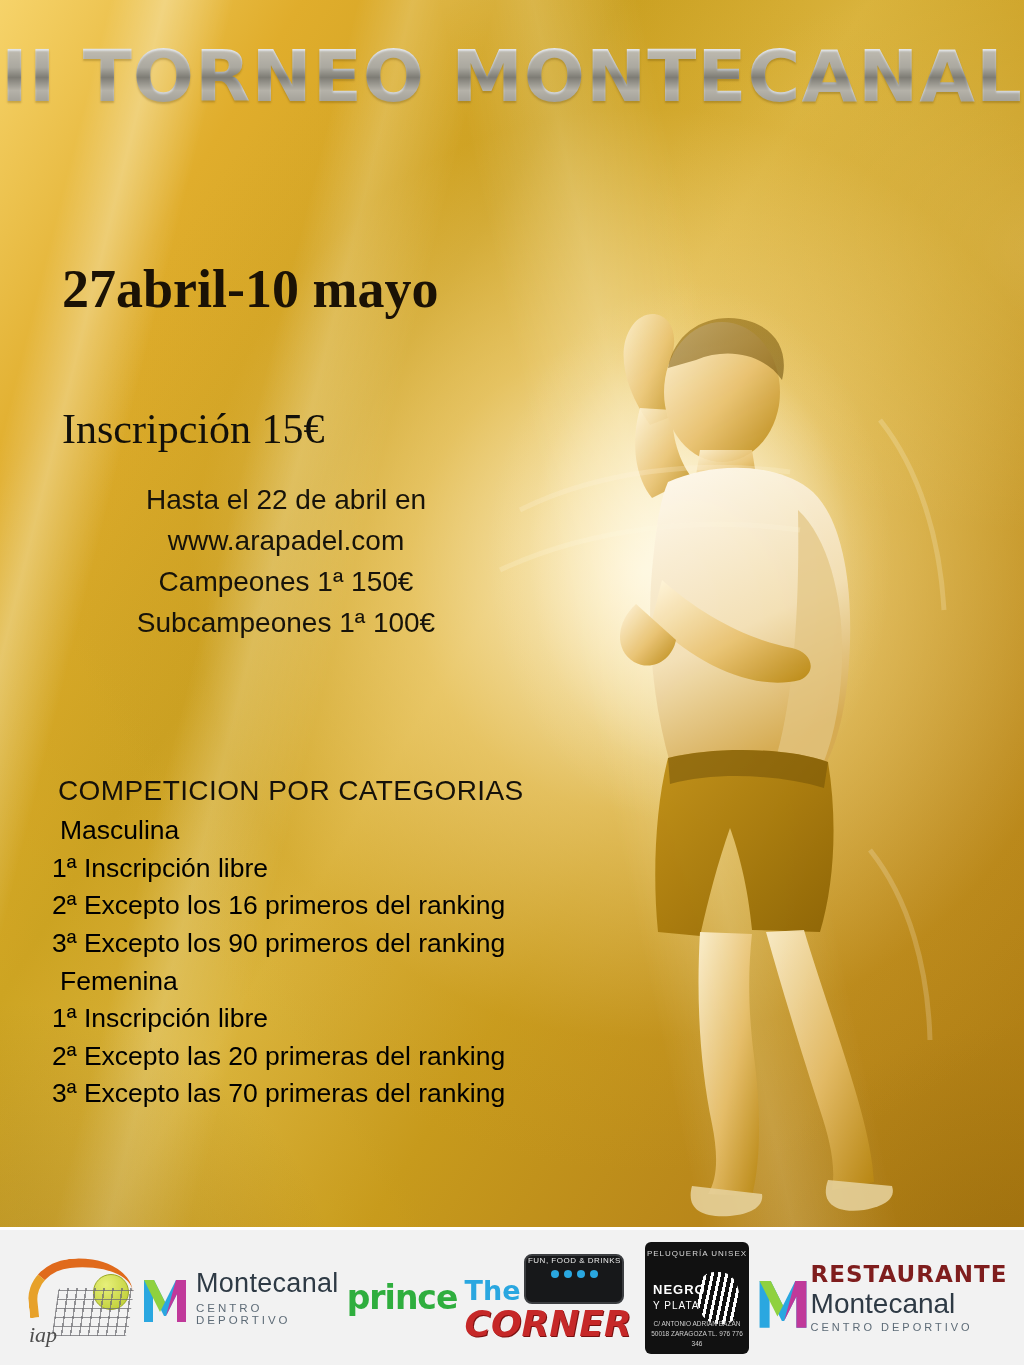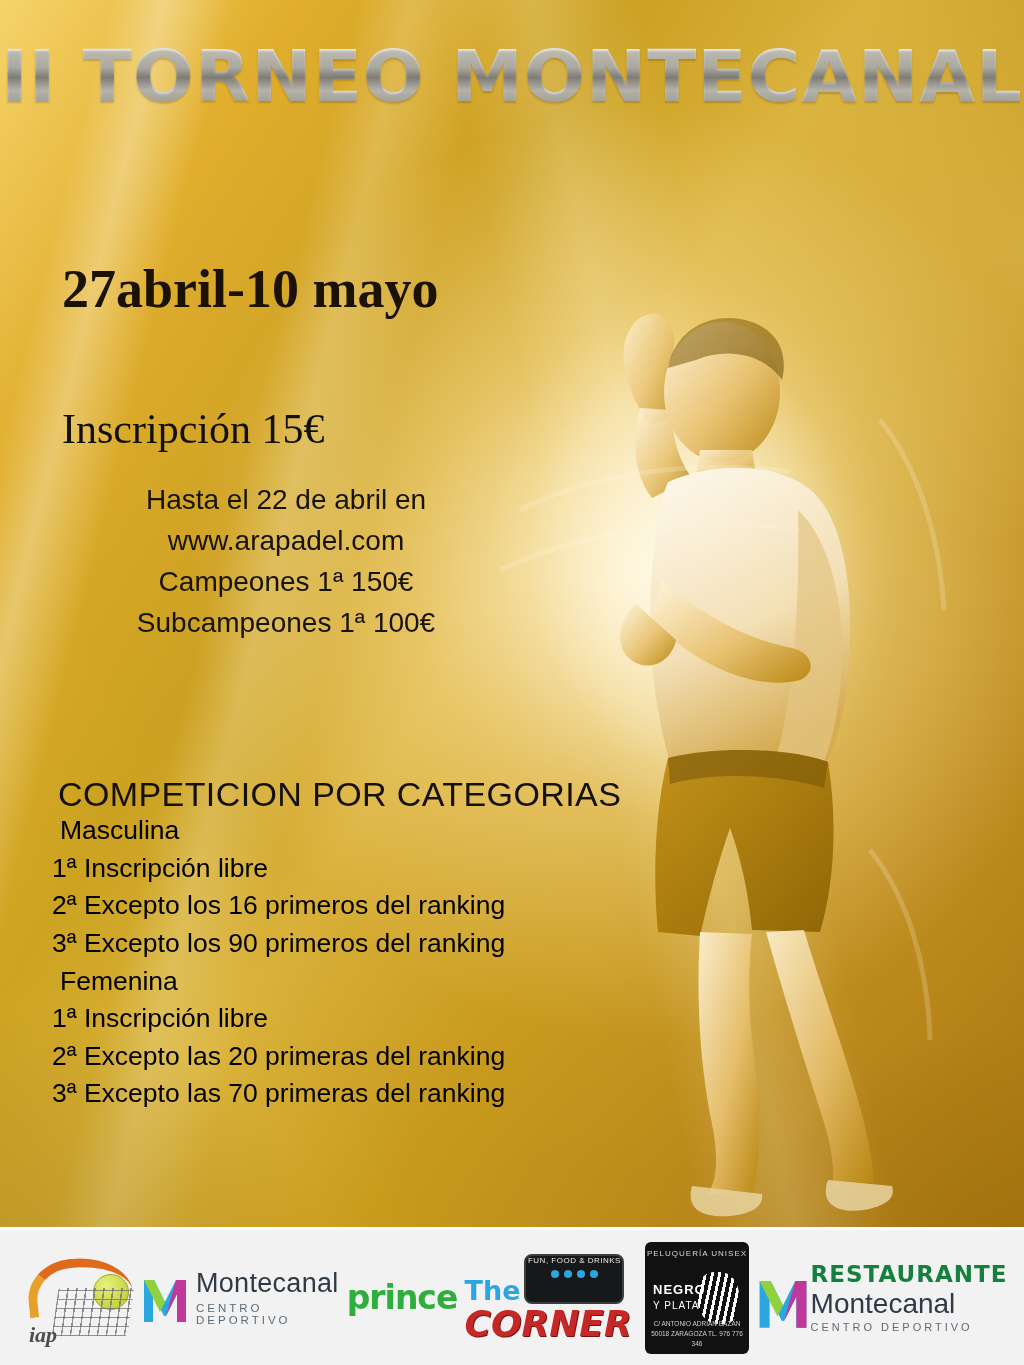--- a/index.html
+++ b/index.html
@@ -132,21 +132,21 @@
     font-size: 28px;
     line-height: 1.46;
     color: #17130a;
     z-index: 5;
   }
   .cats-head {
     position: absolute;
     left: 58px;
     top: 775px;
     font-family: "Liberation Sans", sans-serif;
-    font-size: 34px;
+    font-size: 28px;
     letter-spacing: 0.4px;
     color: #15110a;
     z-index: 5;
   }
   .cats {
     position: absolute;
     left: 52px;
     top: 812px;
     width: 520px;
     font-family: "Liberation Sans", sans-serif;
@@ -177,21 +177,21 @@
     height: 120px;
   }
   .sp-iap { width: 120px; margin-left: 22px; }
   .sp-monte { width: 200px; }
   .sp-prince { width: 120px; }
   .sp-corner { width: 180px; }
   .sp-negro { width: 110px; }
   .sp-rest { width: 260px; }
 
   
-  .iap-wrap { position: relative; width: 110px; height: 96px; font-weight: bold; }
+  .iap-wrap { position: relative; width: 110px; height: 96px; }
   .iap-ball {
     position: absolute; right: 8px; top: 24px;
     width: 34px; height: 34px; border-radius: 50%;
     background: radial-gradient(circle at 35% 30%, #e7f07a, #b9c92c);
     border: 1px solid #9aa823;
   }
   .iap-swoosh {
     position: absolute; left: 0; top: 8px; width: 96px; height: 46px;
     border-top: 9px solid #e06a1c;
     border-left: 9px solid #e7a12a;
@@ -281,21 +281,21 @@
     position: absolute; bottom: 5px; left: 0; width: 100%;
     font-family: "Liberation Sans", sans-serif; font-size: 6.5px; color: #cfcfcf;
     text-align: center; line-height: 1.5;
   }
 
   
   .rest { display: flex; align-items: center; gap: 8px; }
   .rest-text { line-height: 1; }
   .rest-title {
     font-family: "DejaVu Sans", sans-serif; font-weight: bold;
-    font-size: 23px; color: #15803d; letter-spacing: 1px;
+    font-size: 23px; color: #7f1d1d; letter-spacing: 1px;
   }
   .rest-name {
     font-family: "Liberation Sans", sans-serif;
     font-size: 28px; color: #2e3a45; margin-top: 4px;
   }
   .rest-sub {
     font-family: "Liberation Sans", sans-serif;
     font-size: 11px; color: #5d6b77; letter-spacing: 3px; margin-top: 4px;
   }
 </style>

